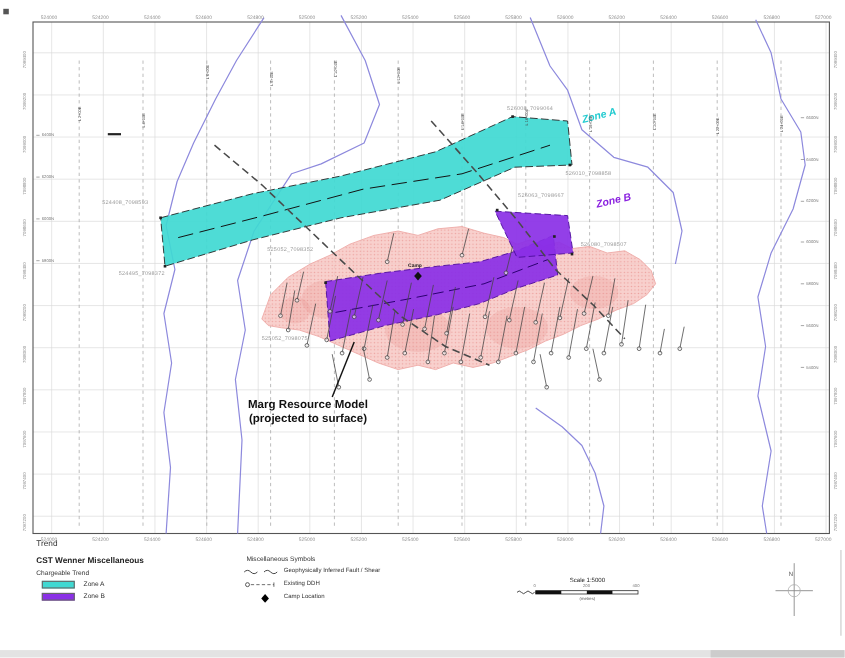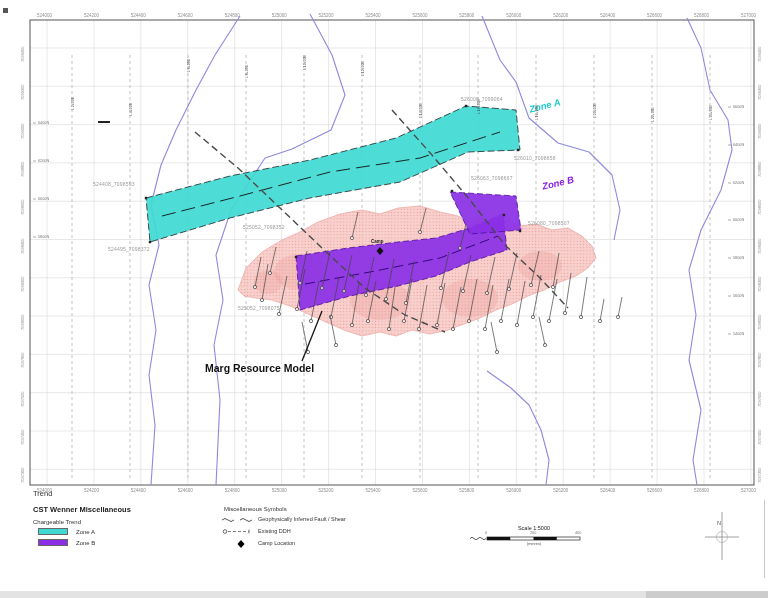--- a/index.html
+++ b/index.html
@@ -9,21 +9,21 @@
   #labels{position:absolute;left:0;top:0;width:768px;height:598px;pointer-events:none;}
   .lbl{position:absolute;white-space:nowrap;transform-origin:left top;}
   .coord{font-size:5px;color:#9b9b9b;letter-spacing:.2px;}
   .edge{font-size:4.5px;color:#8f8f8f;}
   .edge-rot{font-size:4px;color:#8f8f8f;transform:rotate(-90deg);}
   .survey-lbl{font-size:3.5px;color:#444;transform:rotate(-90deg);}
   .tick{font-size:3.8px;color:#777;}
   .zoneA-lbl{font-size:9.5px;font-weight:bold;font-style:italic;color:#22cbd0;transform:rotate(-14deg);}
   .zoneB-lbl{font-size:9.5px;font-weight:bold;font-style:italic;color:#8b22e0;transform:rotate(-13deg);}
   .camp-lbl{font-size:4.5px;font-weight:bold;color:#222;}
-  .annotation{position:absolute;left:205px;top:362px;width:150px;
+  .annotation{position:absolute;left:205px;top:362px;width:150px;text-align:center;
               font-size:10.5px;font-weight:bold;color:#111;line-height:13px;}
   .legend-title{position:absolute;left:33px;top:489px;font-size:7.5px;color:#333;}
   .legend-cst{position:absolute;left:33px;top:505px;font-size:7.5px;font-weight:bold;color:#222;}
   .legend-charge{position:absolute;left:33px;top:519px;font-size:6px;color:#333;}
   .swatch{position:absolute;width:30px;height:7px;border:1px solid #666;box-sizing:border-box;}
   .sw-a{left:38px;top:528px;}
   .sw-b{left:38px;top:539px;}
   .sw-lbl{position:absolute;font-size:6px;color:#333;}
   .misc-title{position:absolute;left:224px;top:506px;font-size:6px;color:#333;}
   .misc-lbl{position:absolute;left:258px;font-size:5.5px;color:#333;}
@@ -262,20 +262,21 @@
     </svg>
 
   <div id="labels">
 
     <div class="lbl zoneA-lbl" style="left:528px;top:104px;">Zone A</div>
     <div class="lbl zoneB-lbl" style="left:541px;top:181px;">Zone B</div>
     <div class="lbl camp-lbl" style="left:371px;top:239px;">Camp</div>
 
     <div class="annotation">
       <div>Marg Resource Model</div>
+      <div>(projected to surface)</div>
     </div>
 
     <div class="legend-title">Trend</div>
     <div class="legend-cst">CST Wenner Miscellaneous</div>
     <div class="legend-charge">Chargeable Trend</div>
     <div class="swatch sw-a" id="sw-a" style="background: rgb(63, 217, 210);"></div>
     <div class="swatch sw-b" id="sw-b" style="background: rgb(138, 47, 230);"></div>
     <div class="sw-lbl" style="left:76px;top:529px;">Zone A</div>
     <div class="sw-lbl" style="left:76px;top:540px;">Zone B</div>
 

